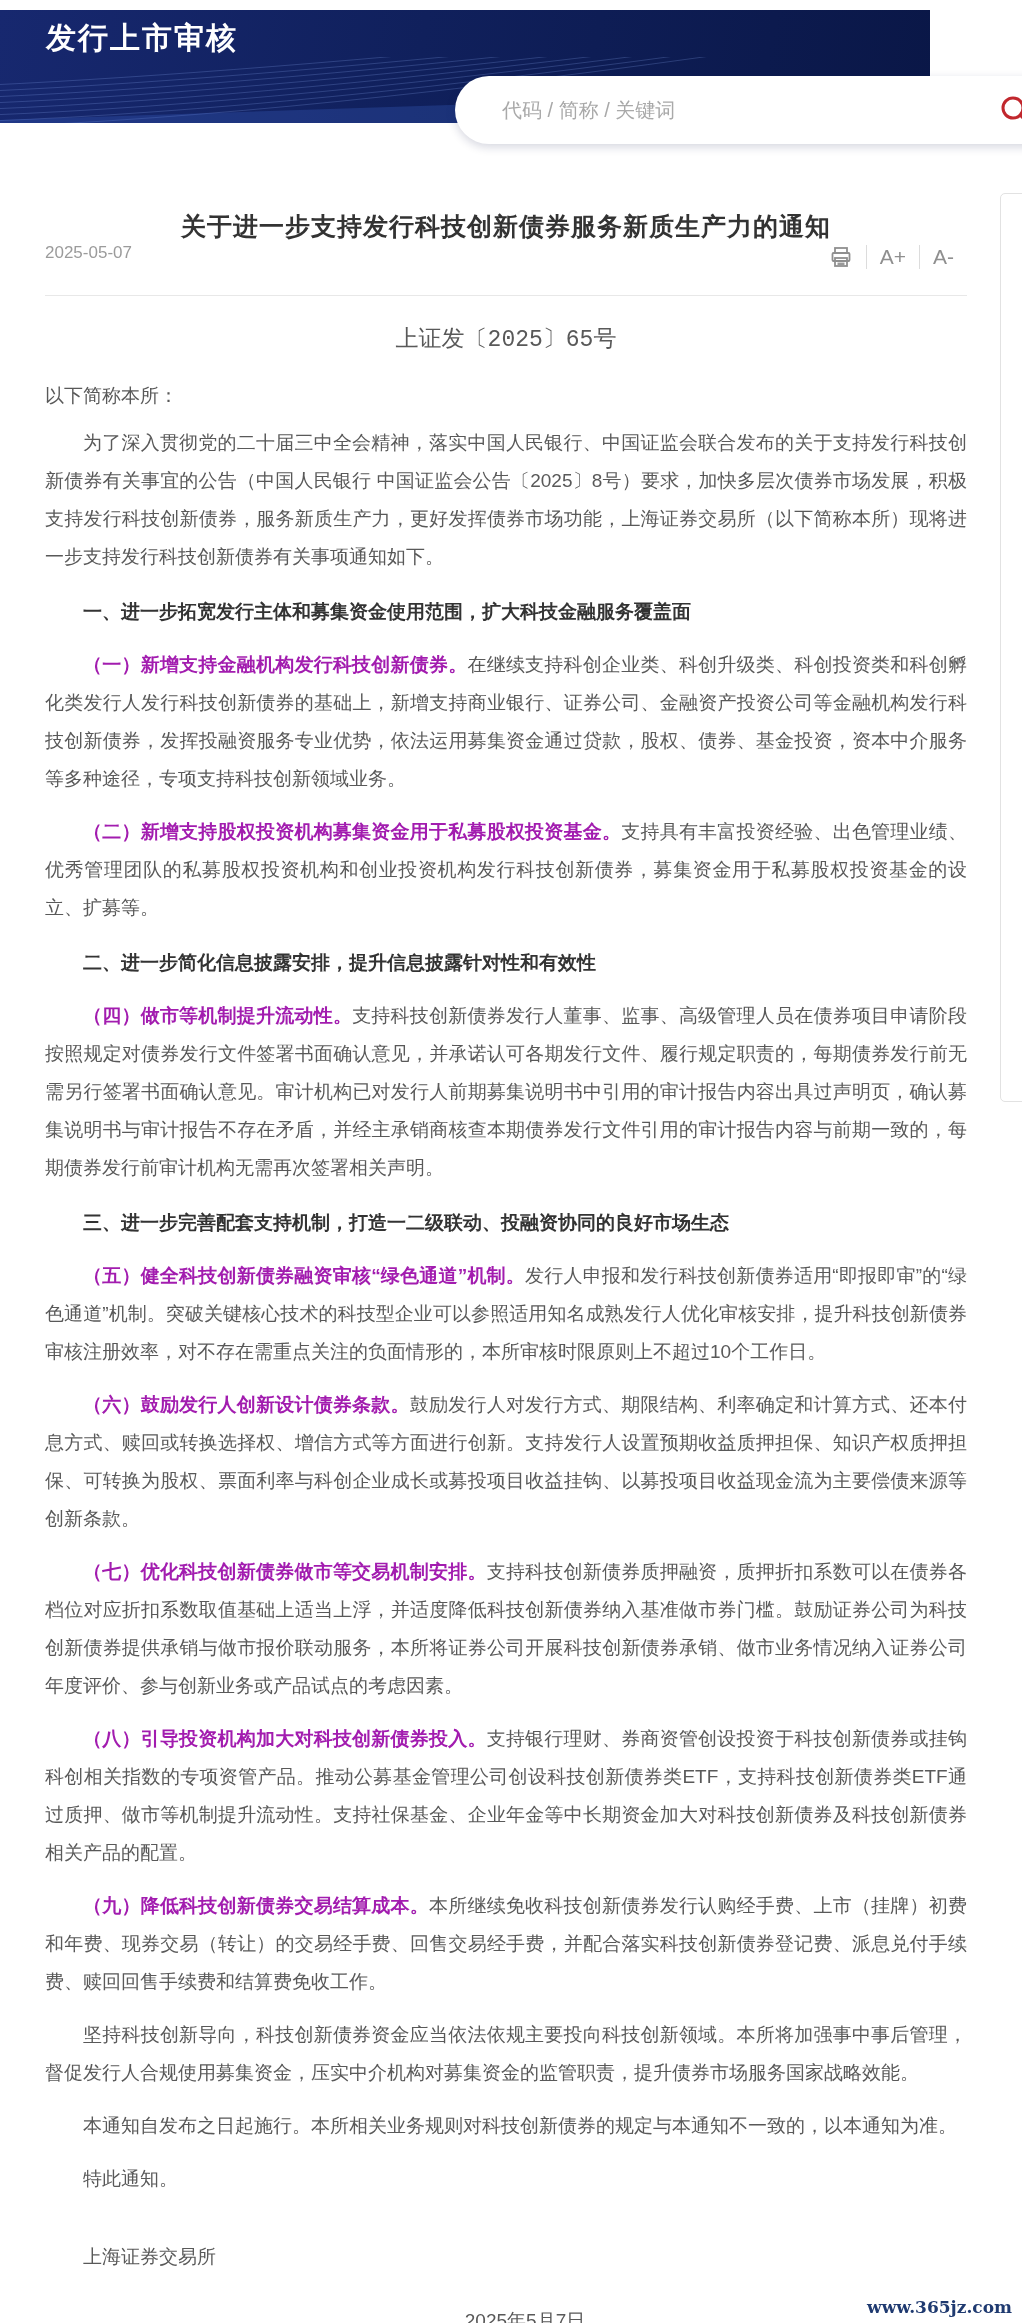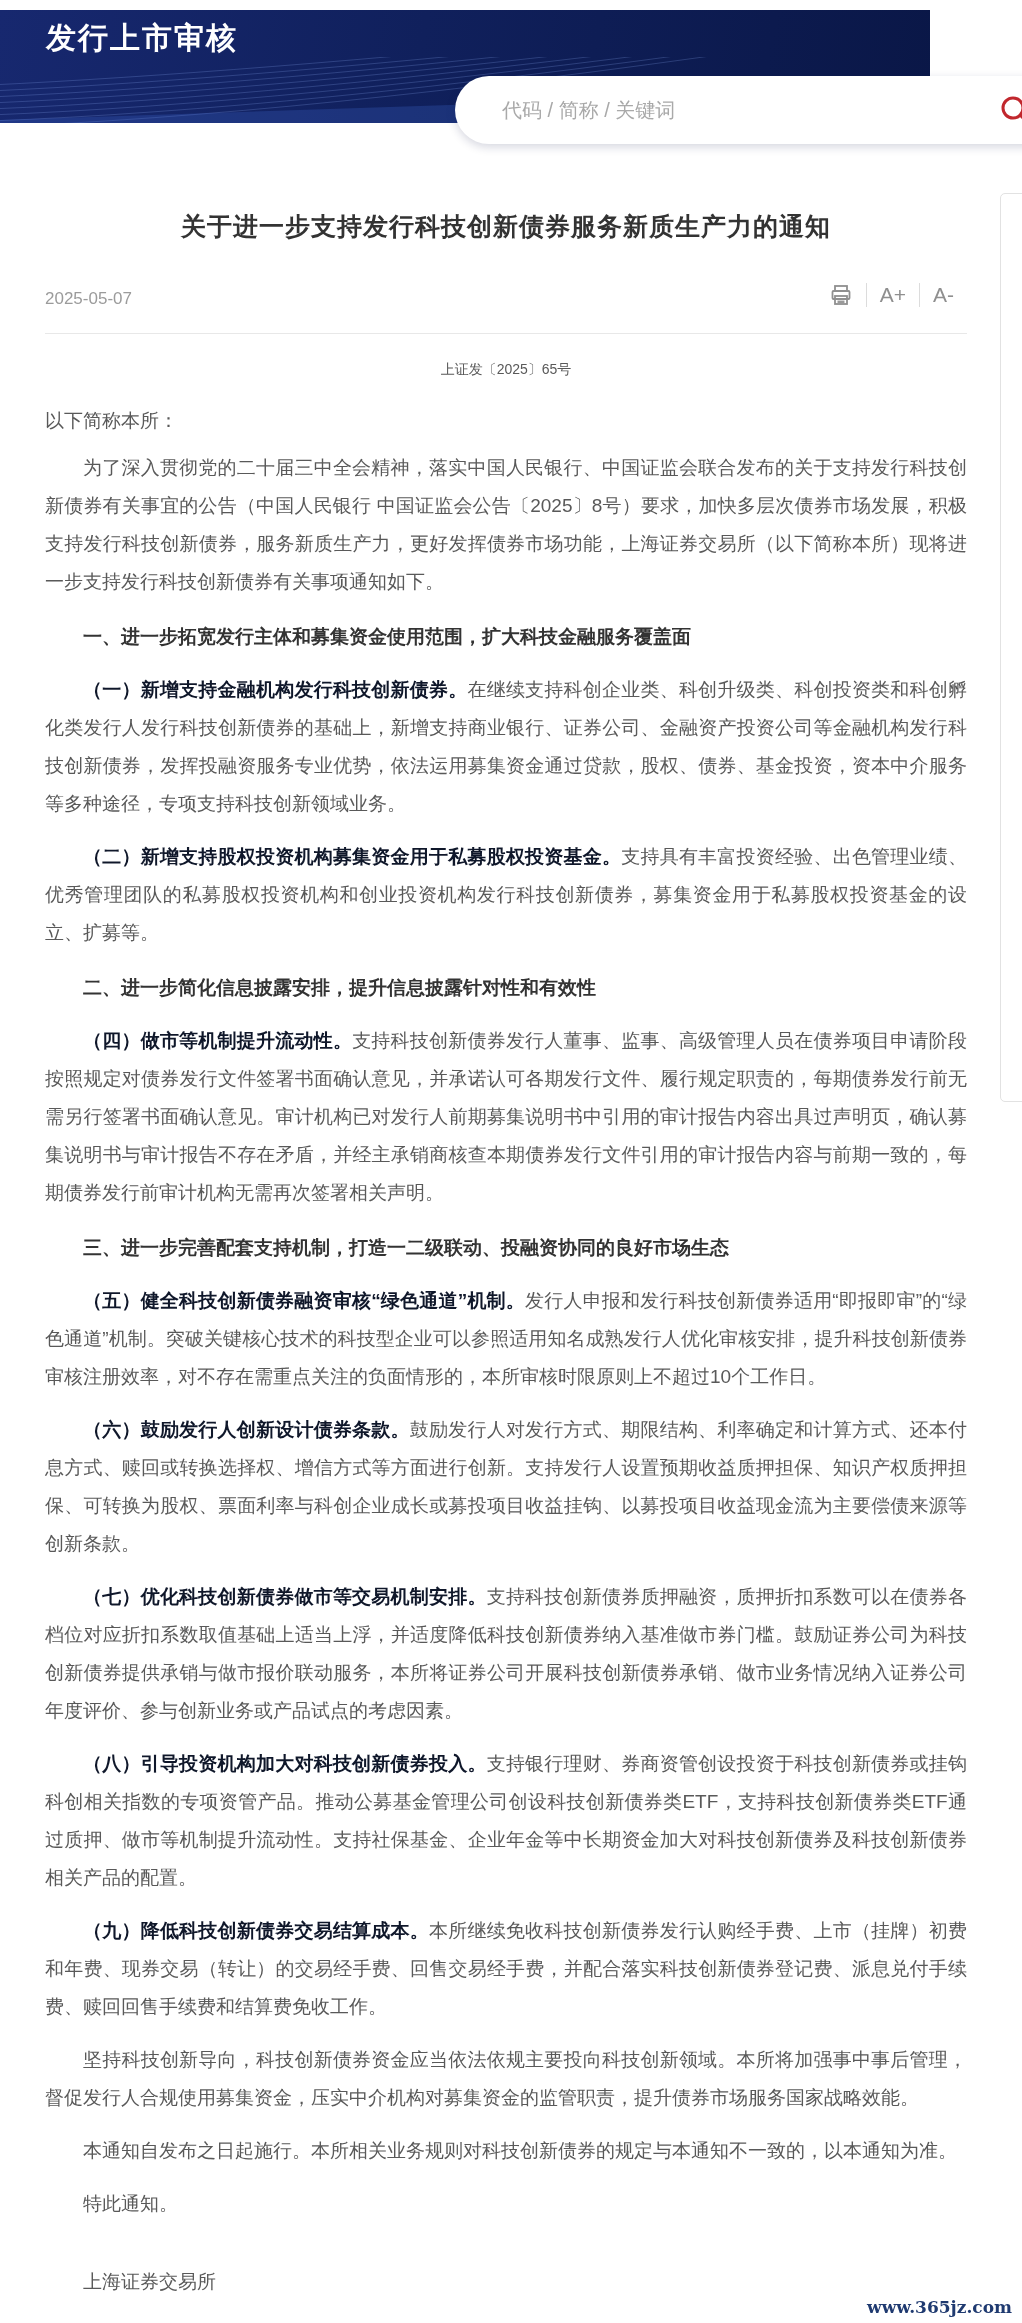--- a/index.html
+++ b/index.html
@@ -40,38 +40,38 @@
     position:absolute; left:1000px; top:193px; width:80px; height:907px;
     background:#ffffff; border:1px solid #e2e2e2; border-radius:5px;
   }
   
   .article { position:absolute; top:113px; left:0; width:1022px; padding:0 55px 0 45px; box-sizing:border-box; }
   .article-title {
     margin-top:97px; text-align:center;
     font-size:25px; font-weight:bold; color:#333333; letter-spacing:1px;
   }
   .meta-row {
-    margin-top:38px; display:flex; align-items:flex-end; justify-content:space-between;
+    display:flex; align-items:flex-start; justify-content:space-between;
   }
   .article-date { color:#9b9b9b; font-size:17px; }
   .tools { display:flex; align-items:center; color:#8f8f8f; }
   .tool-btn {
     padding:0 13px; font-size:21px; color:#8f8f8f; cursor:pointer;
     display:flex; align-items:center; line-height:28px;
   }
   .tool-sep { width:1px; height:24px; background:#dcdcdc; }
   .divider { margin-top:24px; border-top:1px solid #e8e8e8; height:0; }
-  .doc-number { margin-top:27px; text-align:center; font-size:14px; color:#595959; }
+  .doc-number { margin-top:27px; text-align:center; font-size:23px; color:#595959;font-family:Liberation Mono, monospace; }
   .salutation { margin-top:29px; font-size:19px; color:#595959; }
   .paragraphs p {
     margin:15px 0 0 0; font-size:19px; line-height:38px; color:#595959;
     text-indent:38px; text-align:justify;
   }
   .paragraphs p.h { font-weight:bold; color:#333333; margin-top:17px; }
-  .paragraphs p b { color:#0f172a; font-weight:bold; }
+  .paragraphs p b { color:#a21caf; font-weight:bold; }
   .signature { margin-top:46px; font-size:19px; color:#595959; }
   .signature .sig-org { text-indent:38px; }
   .signature .sig-date { text-indent:38px; margin-top:38px;text-align:center; }
   .watermark {
     position:absolute; right:10px; bottom:6px;
     font-family:"DejaVu Serif","Liberation Serif",serif;
     font-size:17px; color:#1f3a70; font-weight:bold;
   }
 </style>
 </head>

